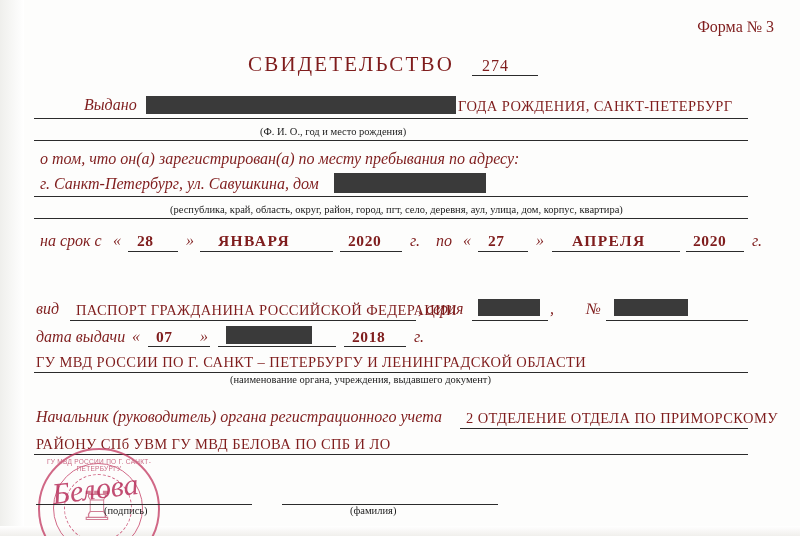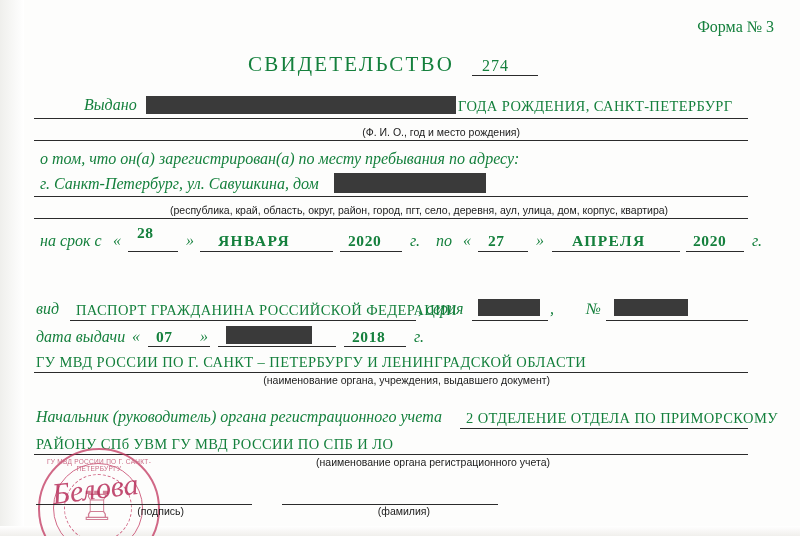--- a/index.html
+++ b/index.html
@@ -20,30 +20,30 @@
     position: absolute;
     border-bottom: 1px solid #2b2b2b;
   }
   .redact {
     position: absolute;
     background: #3a3a3a;
   }
   .caption {
     position: absolute;
     font-size: 10.5px;
-    font-family: Liberation Sans, sans-serif;
+    font-family: Liberation Serif, serif;
     color: #1b1b1b;
-    text-align: right;
+    text-align: left;
     white-space: nowrap;
   }
   .txt {
     position: absolute;
     white-space: nowrap;
     font-family: "Liberation Serif", serif;
-    color: #15803d;
+    color: #7f1d1d;
   }
 
   
   .form-no { font-size: 16px; }
   .title-main {
     font-size: 21px;
     letter-spacing: 2.2px;
     font-weight: 400;
   }
   .title-sub { font-size: 16.5px; }
@@ -151,21 +151,21 @@
   <div class="txt body-15" style="left:40px; top:150px;">о том, что он(а) зарегистрирован(а) по месту пребывания по адресу:</div>
 
   <div class="txt body-15" style="left:40px; top:175px;">г. Санкт-Петербург, ул. Савушкина, дом</div>
   <div class="redact" style="left:334px; top:173px; width:152px; height:20px;"></div>
   <div class="line" style="left:34px; top:196px; width:714px;"></div>
   <div class="line" style="left:34px; top:218px; width:714px;"></div>
   <div class="caption" style="left:170px; top:204px; width:440px;">(республика, край, область, округ, район, город, пгт, село, деревня, аул, улица, дом, корпус, квартира)</div>
 
   <div class="txt body-15" style="left:40px; top:232px;">на срок с</div>
   <div class="txt body-15" style="left:113px; top:232px;">«</div>
-  <div class="txt date-val" style="left:137px; top:224px;">28</div>
+  <div class="txt date-val" style="left:137px; top:232px;">28</div>
   <div class="line" style="left:128px; top:251px; width:50px;"></div>
   <div class="txt body-15" style="left:186px; top:232px;">»</div>
   <div class="txt month-val" style="left:218px; top:232px;">ЯНВАРЯ</div>
   <div class="line" style="left:200px; top:251px; width:133px;"></div>
   <div class="txt year-val" style="left:348px; top:232px;">2020</div>
   <div class="line" style="left:340px; top:251px; width:62px;"></div>
   <div class="txt body-15" style="left:410px; top:232px;">г.</div>
   <div class="txt body-15" style="left:436px; top:232px;">по</div>
   <div class="txt body-15" style="left:463px; top:232px;">«</div>
   <div class="txt date-val" style="left:488px; top:232px;">27</div>
@@ -200,23 +200,22 @@
   <div class="line" style="left:344px; top:346px; width:62px;"></div>
   <div class="txt body-15" style="left:414px; top:328px;">г.</div>
 
   <div class="txt caps-14" style="left:36px; top:354px;text-align:center;">ГУ  МВД  РОССИИ  ПО  Г. САНКТ – ПЕТЕРБУРГУ  И  ЛЕНИНГРАДСКОЙ ОБЛАСТИ</div>
   <div class="line" style="left:34px; top:372px; width:714px;"></div>
   <div class="caption" style="left:230px; top:374px; width:320px;">(наименование органа, учреждения, выдавшего документ)</div>
 
   <div class="txt body-15" style="left:36px; top:408px;">Начальник (руководитель) органа регистрационного учета</div>
   <div class="txt caps-14" style="left:466px; top:410px;">2 ОТДЕЛЕНИЕ ОТДЕЛА  ПО ПРИМОРСКОМУ</div>
   <div class="line" style="left:460px; top:428px; width:288px;"></div>
-  <div class="txt caps-14" style="left:36px; top:436px;">РАЙОНУ СПб УВМ  ГУ  МВД РОССИИ  ПО СПБ  И  ЛО</div>
+  <div class="txt caps-14" style="left:36px; top:436px;">РАЙОНУ СПб УВМ  ГУ  МВД БЕЛОВА  ПО СПБ  И  ЛО</div>
   <div class="line" style="left:34px; top:454px; width:714px;"></div>
-  <div class="caption" style="left:230px; top:456px; width:320px;">(наименование органа регистрационного учета)</div>
 
   <div class="stamp" style="left:38px; top:448px;">
     <div class="stamp-inner"></div>
     <div class="stamp-inner2"></div>
     <div class="stamp-eagle">♖</div>
     <div class="stamp-text-top">ГУ МВД РОССИИ ПО Г. САНКТ-ПЕТЕРБУРГУ</div>
 
   </div>
 
   <div class="signature" style="left:52px; top:472px;">Белова</div>

